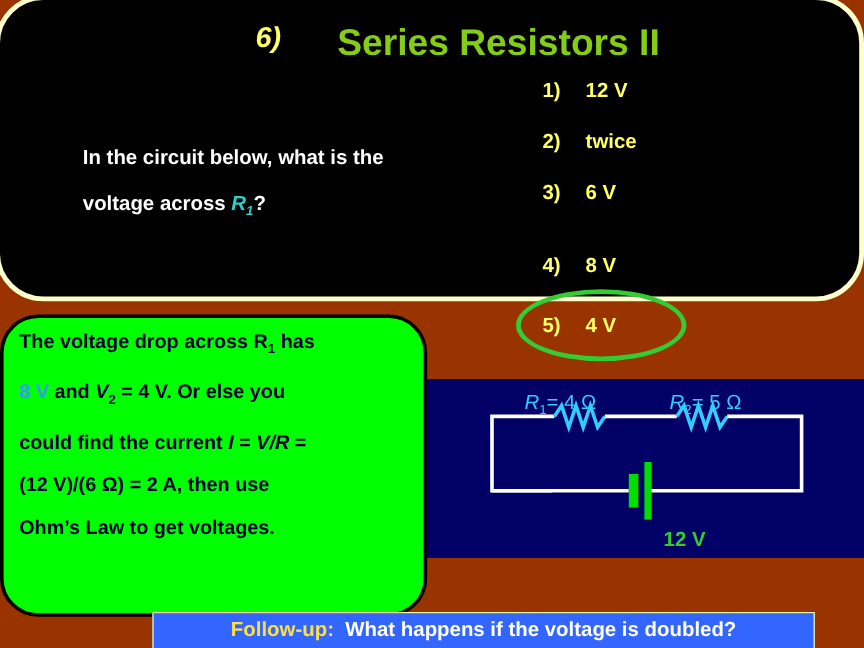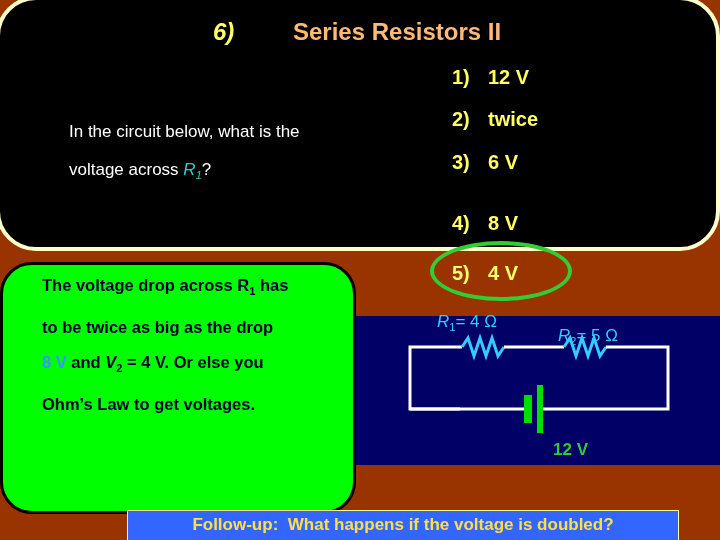--- a/index.html
+++ b/index.html
@@ -11,61 +11,61 @@
   .top-panel {
     position:absolute; left:-4px; top:-4px; width:724px; height:255px;
     background:#000; border:4px solid #ffffcc; border-radius:40px;
     box-sizing:border-box;
   }
   .title-num {
     position:absolute; left:213px; top:18px; font-size:24px; font-weight:bold;
     font-style:italic; color:#ffff66;
   }
   .title-text {
-    position:absolute; left:293px; top:18px; font-size:24px; font-weight:bold;
-    color:#fdba74;
+    position:absolute; left:281px; top:18px; font-size:31px; font-weight:bold;
+    color:#84cc16;
   }
   .question {
     position:absolute; left:69px; top:113px; width:320px;
-    color:#fff; font-size:17px; font-weight:normal; line-height:38px;
+    color:#fff; font-size:17px; font-weight:bold; line-height:38px;
   }
   .question .var { color:#33cccc; font-style:italic;margin-top:27px; }
   .answers { position:absolute; left:452px; top:66px; }
   .answer {
-    position:absolute; left:0; color:#ffff66; font-size:20px; font-weight:bold;
+    position:absolute; left:0; color:#ffff66; font-size:17px; font-weight:bold;
     white-space:nowrap;
   }
   .answer .num { display:inline-block; width:36px; }
   .correct-ring {
     position:absolute; left:430px; top:241px; width:142px; height:60px;
     border:4px solid #33cc33; border-radius:50%; box-sizing:border-box;
   }
   .circuit-strip {
     position:absolute; left:350px; top:316px; width:370px; height:149px;
     background:#000066;
   }
   .explain {
     position:absolute; left:0px; top:262px; width:356px; height:252px;
     background:#00ff00; border:3px solid #000; border-radius:32px;
     box-sizing:border-box;
   }
   .explain-text {
-    position:absolute; left:42px; top:268px; width:330px;
+    position:absolute; left:16px; top:268px; width:330px;
     color:#000033; font-size:16.5px; font-weight:bold; line-height:35.5px;
   }
   .explain-text .blue { color:#3399ff; font-style:italic; }
   .explain-text .blue2 { color:#3399ff; }
   .explain-text i { font-style:italic; }
   .followup {
     position:absolute; left:127px; top:510px; width:552px; height:32px;
     background:#3366ff; border:1px solid #ffff99; box-sizing:border-box;
     font-size:17px; font-weight:bold; text-align:center; line-height:28px;
   }
   .followup .label { color:#fde047; }
-  .followup .q { color:#fde047; }
+  .followup .q { color:#ffffff; }
   .circuit-label {
     position:absolute; color:#33ccff; font-size:17px; font-weight:normal;
   }
   .circuit-label i { font-style:italic; }
   .batt-label { position:absolute; left:553px; top:440px; color:#33cc33; font-size:17px; font-weight:bold; }
 </style>
 </head>
 <body>
 
 <div class="top-panel"></div>
@@ -90,28 +90,29 @@
 <svg style="position:absolute;left:350px;top:316px" width="370" height="149">
   <polyline points="110,93 60,93 60,31 112,31" fill="none" stroke="#fff" stroke-width="3"></polyline>
   <polyline points="112,31 118,22 124,40 130,22 136,40 142,22 148,40 154,31" fill="none" stroke="#33ccff" stroke-width="3"></polyline>
   <line x1="154" y1="31" x2="214" y2="31" stroke="#fff" stroke-width="3"></line>
   <polyline points="214,31 220,22 226,40 232,22 238,40 244,22 250,40 256,31" fill="none" stroke="#33ccff" stroke-width="3"></polyline>
   <polyline points="256,31 318,31 318,93 190,93" fill="none" stroke="#fff" stroke-width="3"></polyline>
   <line x1="60" y1="93" x2="174" y2="93" stroke="#fff" stroke-width="3"></line>
   <rect x="174" y="79" width="8" height="28" fill="#00dd00"></rect>
   <rect x="187" y="69" width="6" height="48" fill="#00dd00"></rect>
 </svg>
-<div class="circuit-label" style="left:437px;top:312px"><i>R</i><sub style="font-size:11px">1</sub><span>= 4 Ω</span></div>
+<div class="circuit-label" style="left:437px;top:326px"><i>R</i><sub style="font-size:11px">1</sub><span>= 4 Ω</span></div>
 <div class="circuit-label" style="left:558px;top:326px"><i>R</i><sub style="font-size:11px">2</sub><span>= 5 Ω</span></div>
 <div class="batt-label">12 V</div>
 
 <div class="explain"></div>
 <div class="explain-text">
   <div><span>The voltage drop across R</span><sub style="font-size:11px">1</sub><span> has</span></div>
-  <div>to be twice as big as the drop</div>
   <div><span class="blue2">8 V</span><span> and </span><i>V</i><sub style="font-size:11px">2</sub><span> = 4 V. Or else you</span></div>
+  <div><span>could find the current  </span><i>I</i><span> = </span><i>V/R</i><span> =</span></div>
+  <div>(12 V)/(6 Ω) = 2 A, then use</div>
   <div>Ohm’s Law to get voltages.</div>
 </div>
 
 <div class="followup">
   <span class="label">Follow-up:</span>&nbsp;
   <span class="q">What happens if the voltage is doubled?</span>
 </div>
 
 </body></html>

